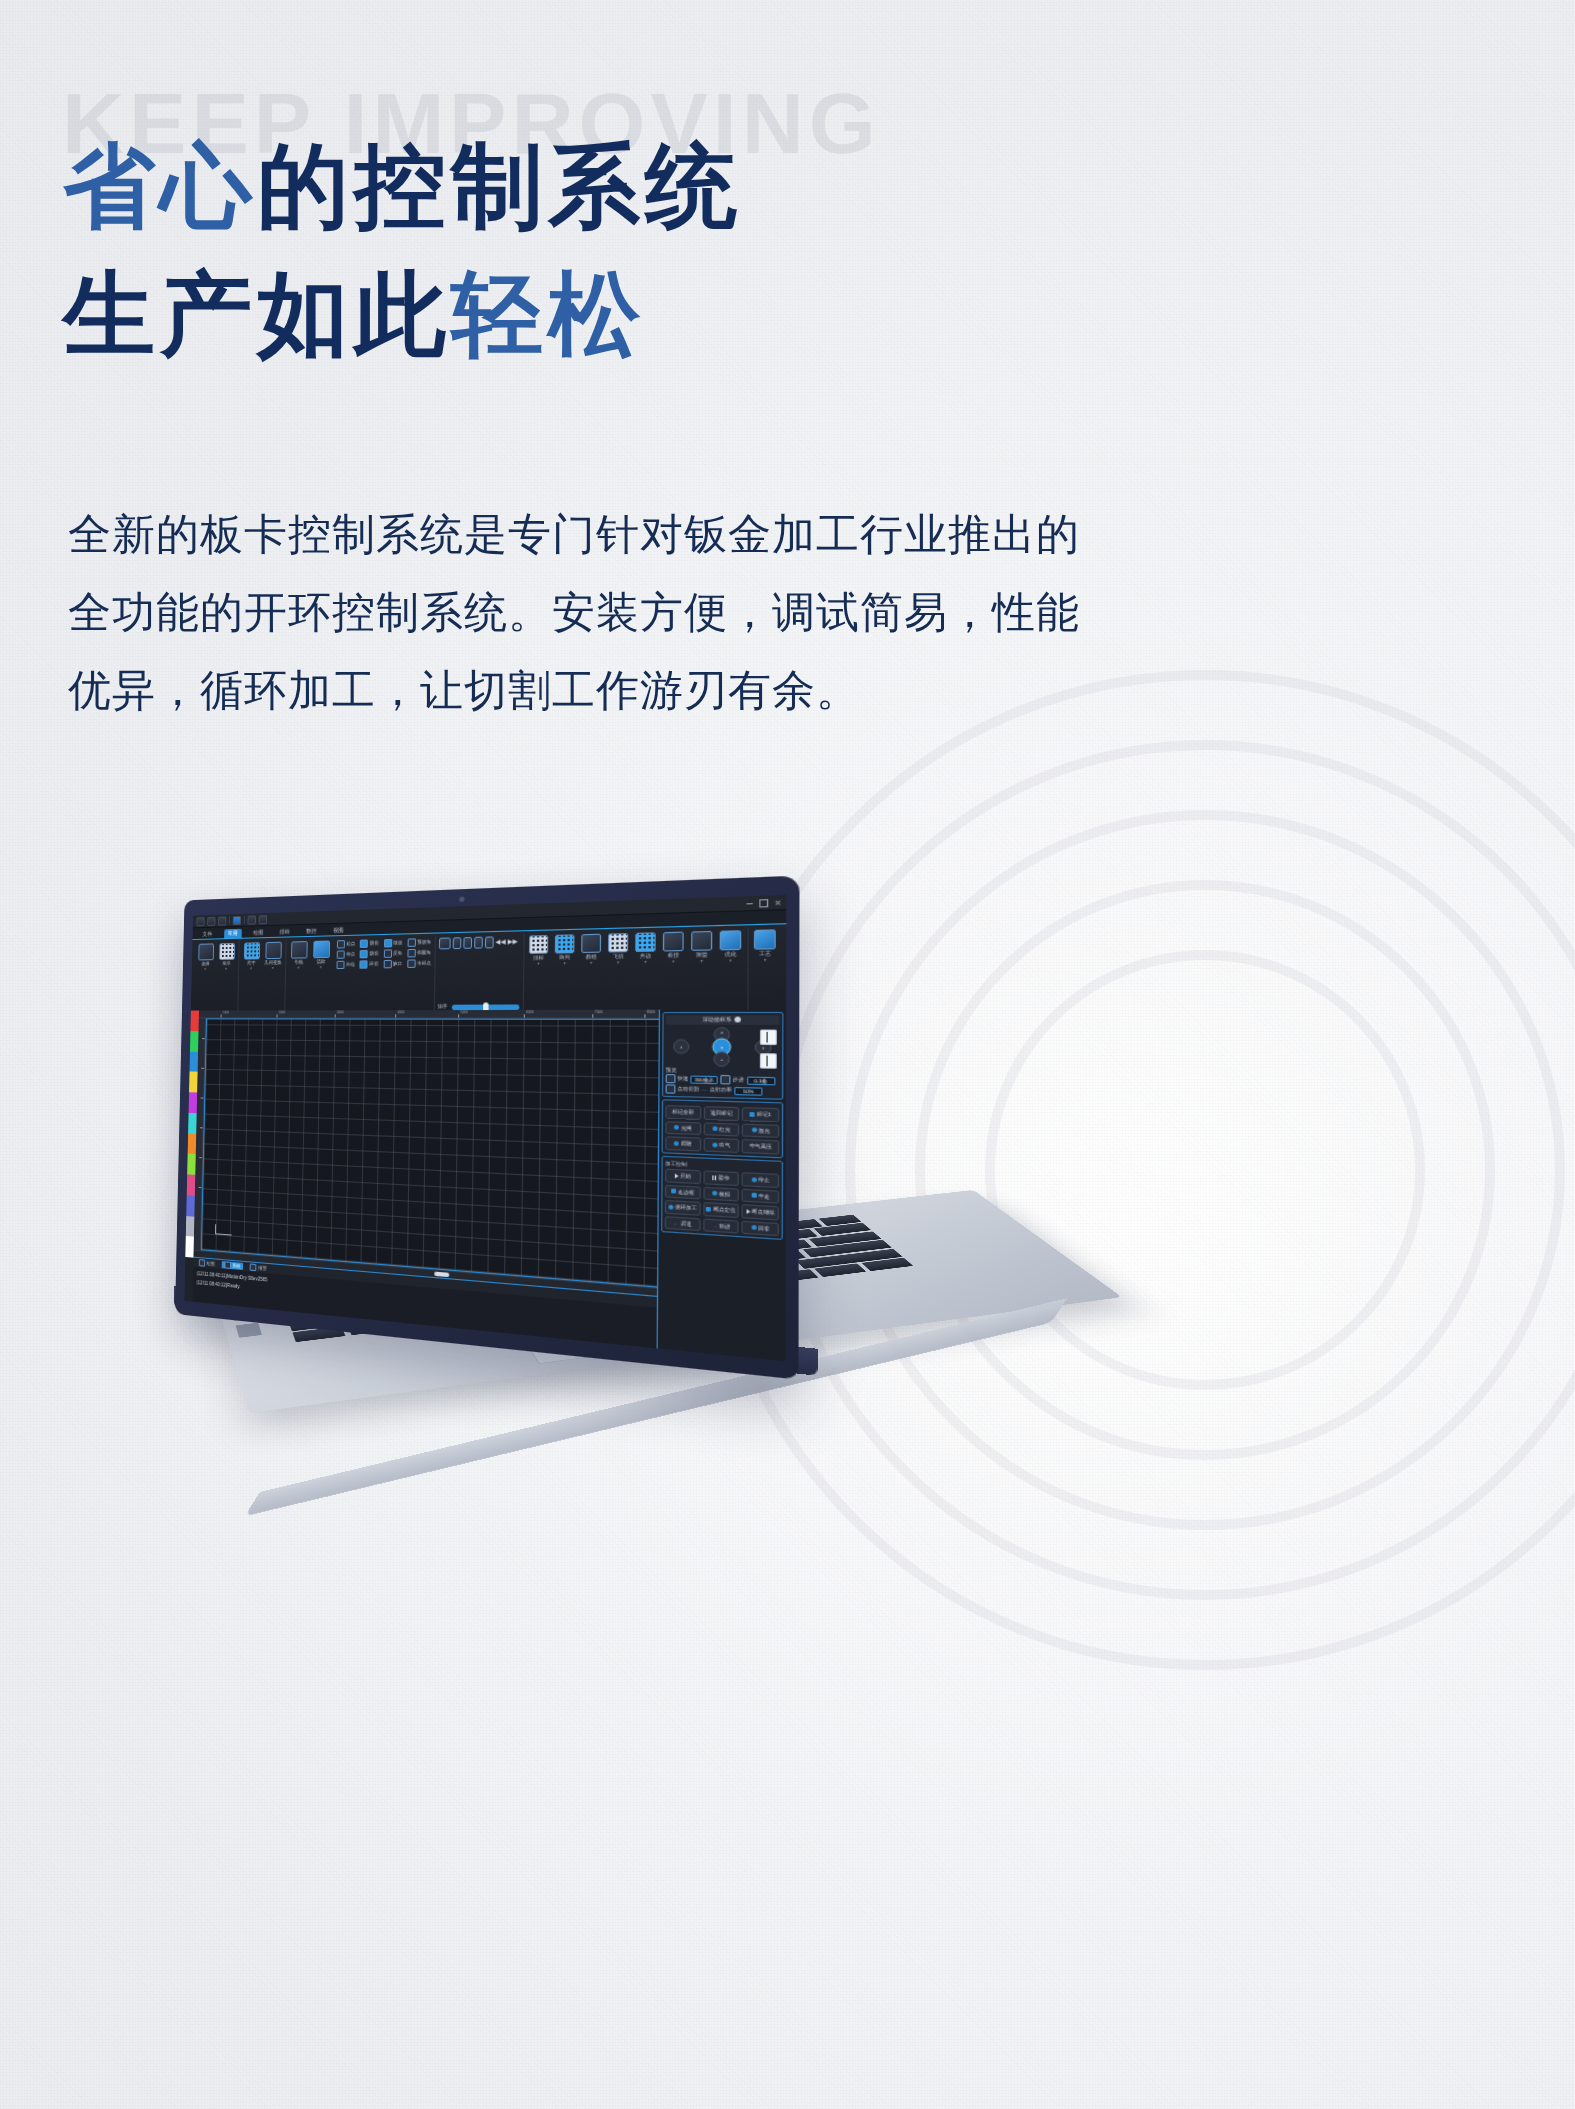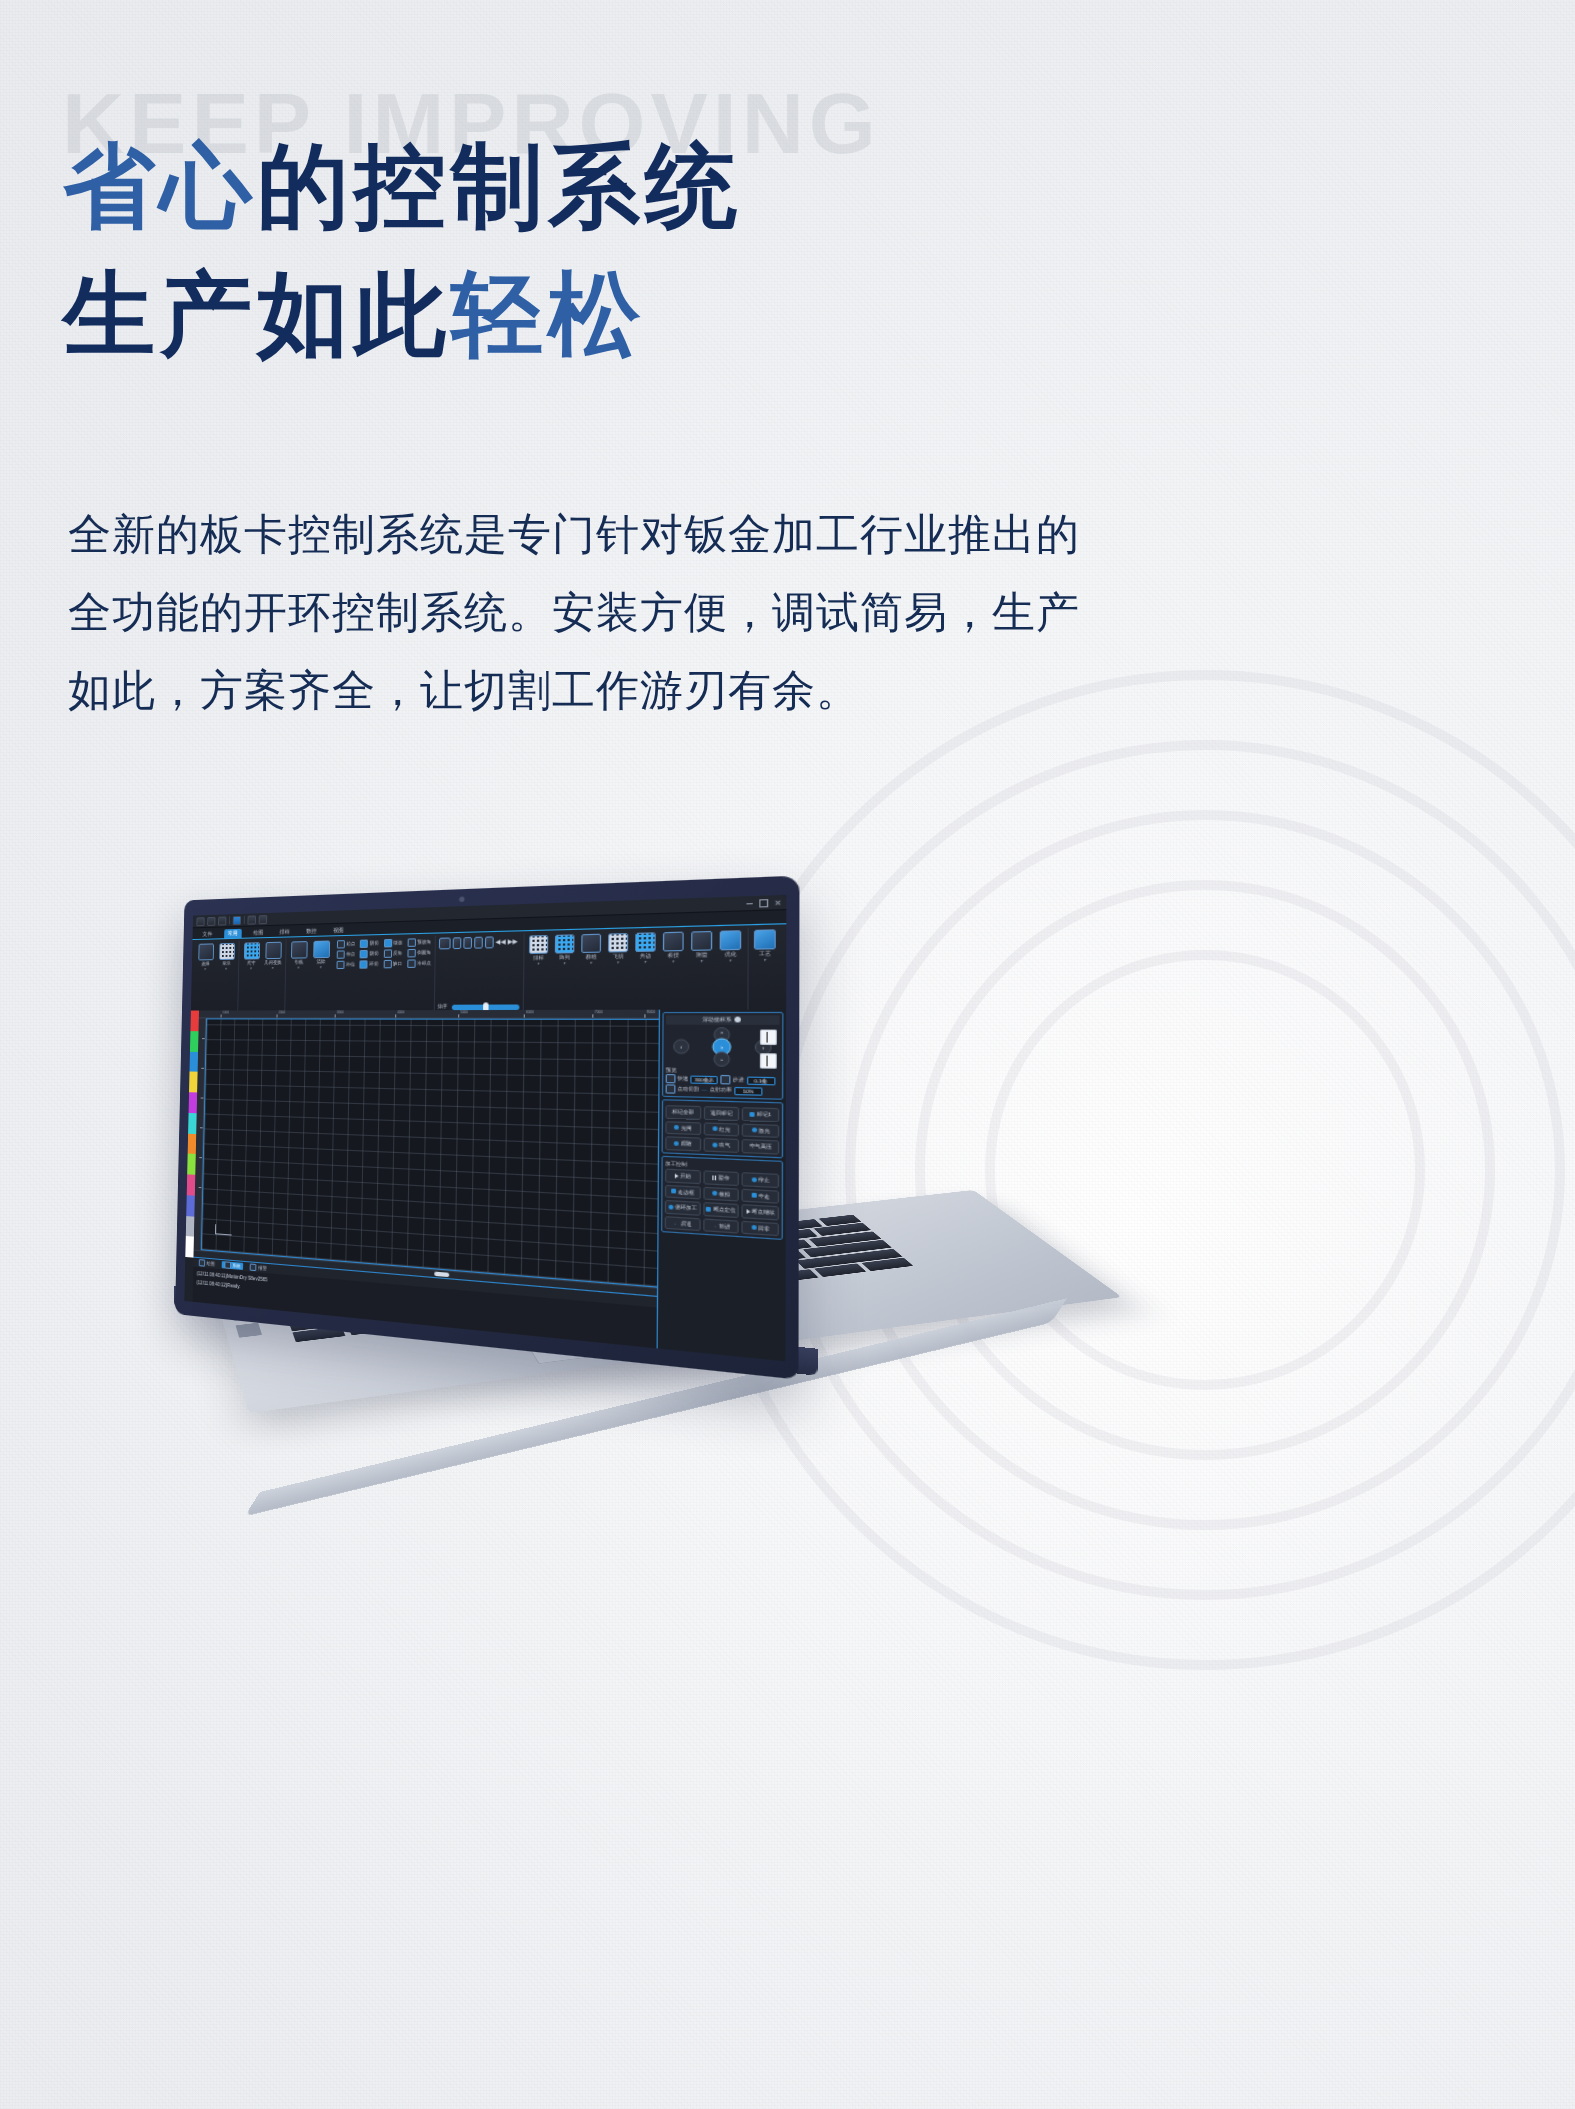--- a/index.html
+++ b/index.html
@@ -225,21 +225,21 @@
 
 <div class="headline">
   <div>
     <span class="h-accent">省心</span><span class="h-dark">的控制系统</span>
   </div>
   <div>
     <span class="h-dark">生产如此</span><span class="h-accent">轻松</span>
   </div>
 </div>
 
-<p class="lede">全新的板卡控制系统是专门针对钣金加工行业推出的全功能的开环控制系统。安装方便，调试简易，生产如此，方案齐全，让切割工作游刃有余。</p>
+<p class="lede">全新的板卡控制系统是专门针对钣金加工行业推出的全功能的开环控制系统。安装方便，调试简易，性能优异，循环加工，让切割工作游刃有余。</p>
 
 <div class="laptop">
 
   <div class="base">
     <div class="ports">
         <i></i>
         <i></i>
       </div>
     <div class="kb">
       <div class="kbrow r1">

